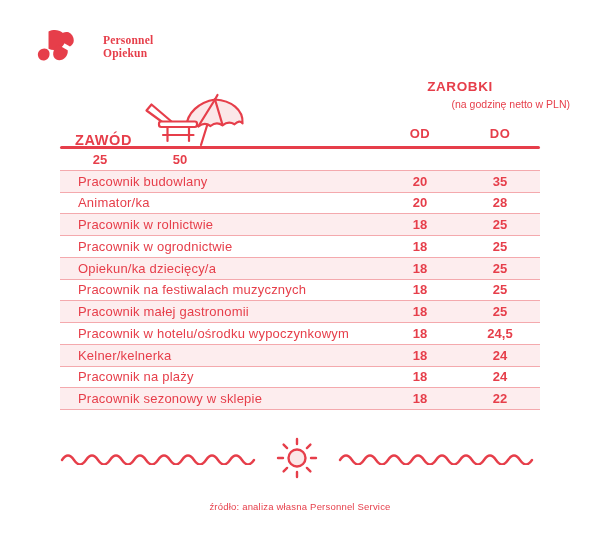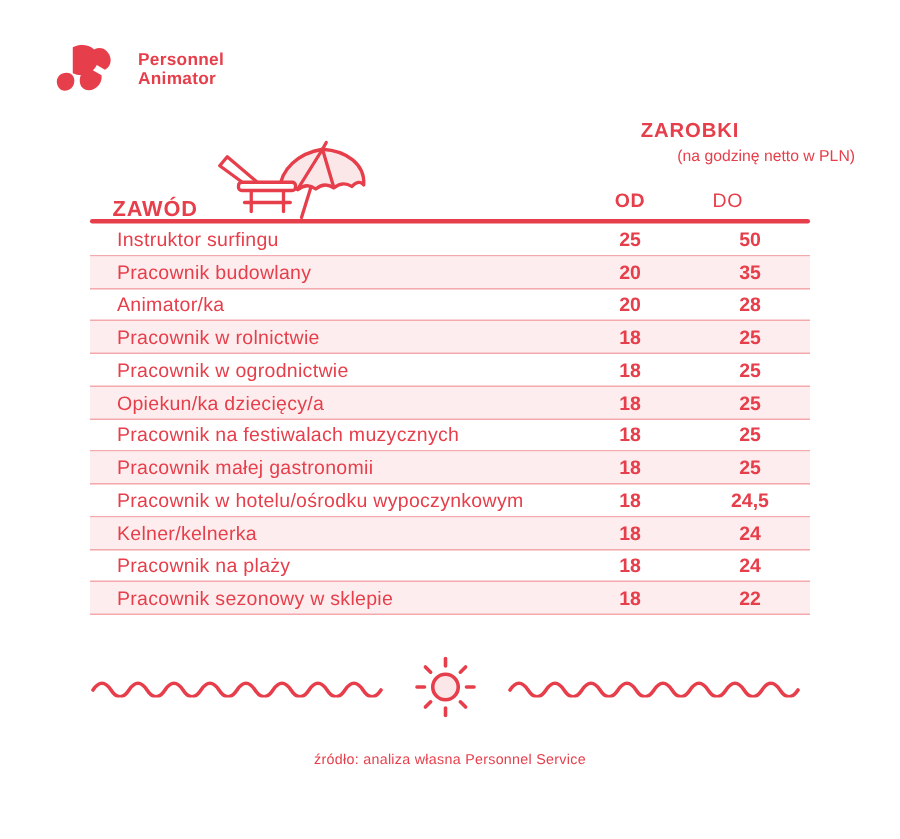--- a/index.html
+++ b/index.html
@@ -8,32 +8,32 @@
     --fill:#fbe7e8;
     --sep:#f4a9ad;
   }
   *{margin:0;padding:0;box-sizing:border-box;}
   html,body{background:#fff;}
   .canvas{
     position:relative;width:600px;height:559px;background:#fff;overflow:hidden;
     font-family:"Liberation Sans", sans-serif;color:var(--red);
   }
   
-  .logo{position:absolute;left:33px;top:28px;display:flex;align-items:center;gap:17px;}
+  .logo{position:absolute;left:33px;top:28px;display:flex;align-items:center;gap:28px;font-family:Liberation Serif, serif;}
   .logo svg{display:block;}
   .logo-text{font-size:11.5px;font-weight:700;line-height:13px;letter-spacing:.2px;}
   
   .table-wrap{position:absolute;left:60px;top:78px;width:480px;}
   .zawod{position:absolute;left:15px;top:34px;font-size:14.5px;font-weight:700;letter-spacing:.6px;margin-top:20px;}
   .chair-icon{position:absolute;left:80px;top:15px;width:114px;height:54px;}
   .zarobki{position:absolute;left:300px;top:1px;width:200px;text-align:center;
            font-size:13.5px;font-weight:700;letter-spacing:.6px;}
   .zarobki-sub{position:absolute;left:290px;top:20px;width:220px;text-align:right;font-size:10.5px;}
   .od-head{position:absolute;left:335px;top:48px;width:50px;text-align:center;font-size:13px;font-weight:700;letter-spacing:.5px;}
-  .do-head{position:absolute;left:415px;top:48px;width:50px;text-align:left;font-size:13px;font-weight:400;letter-spacing:.5px;}
+  .do-head{position:absolute;left:415px;top:48px;width:50px;text-align:center;font-size:13px;font-weight:700;letter-spacing:.5px;}
   .thick-line{position:absolute;left:0;top:68px;width:480px;height:3px;background:var(--red);border-radius:2px;}
   
   .rows{position:absolute;left:0;top:71px;width:480px;height:261px;display:flex;flex-direction:column;}
   .row{flex:1;display:flex;align-items:center;border-bottom:1px solid var(--sep);}
   .row:nth-child(even){background:var(--pink);}
   .cell{font-size:13px;}
   .cell.name{flex:1;padding-left:18px;letter-spacing:.2px;}
   .cell.num{width:80px;text-align:center;font-weight:bold;}
   
   .divider{position:absolute;left:60px;top:430px;width:480px;height:56px;}
@@ -54,21 +54,21 @@
     <span>
       <svg width="42" height="37" viewBox="0 0 46 40" fill="#e63e4a" xmlns="http://www.w3.org/2000/svg">
         <path d="M9 23 C15 20.5 19 24.5 18 29.5 C17 35.5 9.5 37 6.8 33.2 C4.2 29.4 5.2 24.8 9 23 Z"></path>
         <path d="M17 3.5 C27 -1 36.5 5 35.5 13 C34.5 21.5 25 26.5 17 22.5 Z"></path>
         <path d="M39 4.5 C46 8 46.5 17 40.5 20 L30 14 C28.2 8 32.5 2.5 39 4.5 Z"></path>
         <path d="M27.5 18 L38 24 C39 31 31.5 37.2 25.5 34.2 C20 31.4 21.5 21.8 27.5 18 Z"></path>
       </svg>
     </span>
     <div class="logo-text">
       <div>Personnel</div>
-      <div>Animator</div>
+      <div>Opiekun</div>
     </div>
   </div>
 
   <div class="table-wrap">
     <div class="zawod">ZAWÓD</div>
 
     <span class="chair-icon">
       <svg width="114" height="54" viewBox="0 0 114 54" fill="none" stroke="#e63e4a" stroke-width="2.2" stroke-linecap="round" stroke-linejoin="round" xmlns="http://www.w3.org/2000/svg">
 
         <path d="M75 7 L61 52"></path>
@@ -89,21 +89,20 @@
     </span>
 
     <div class="zarobki">ZAROBKI</div>
     <div class="zarobki-sub">(na godzinę netto w PLN)</div>
     <div class="od-head">OD</div>
     <div class="do-head">DO</div>
     <div class="thick-line"></div>
 
     <div class="rows">
         <div class="row">
-          <div class="cell name">Instruktor surfingu</div>
           <div class="cell num">25</div>
           <div class="cell num">50</div>
         </div>
         <div class="row">
           <div class="cell name">Pracownik budowlany</div>
           <div class="cell num">20</div>
           <div class="cell num">35</div>
         </div>
         <div class="row">
           <div class="cell name">Animator/ka</div>

